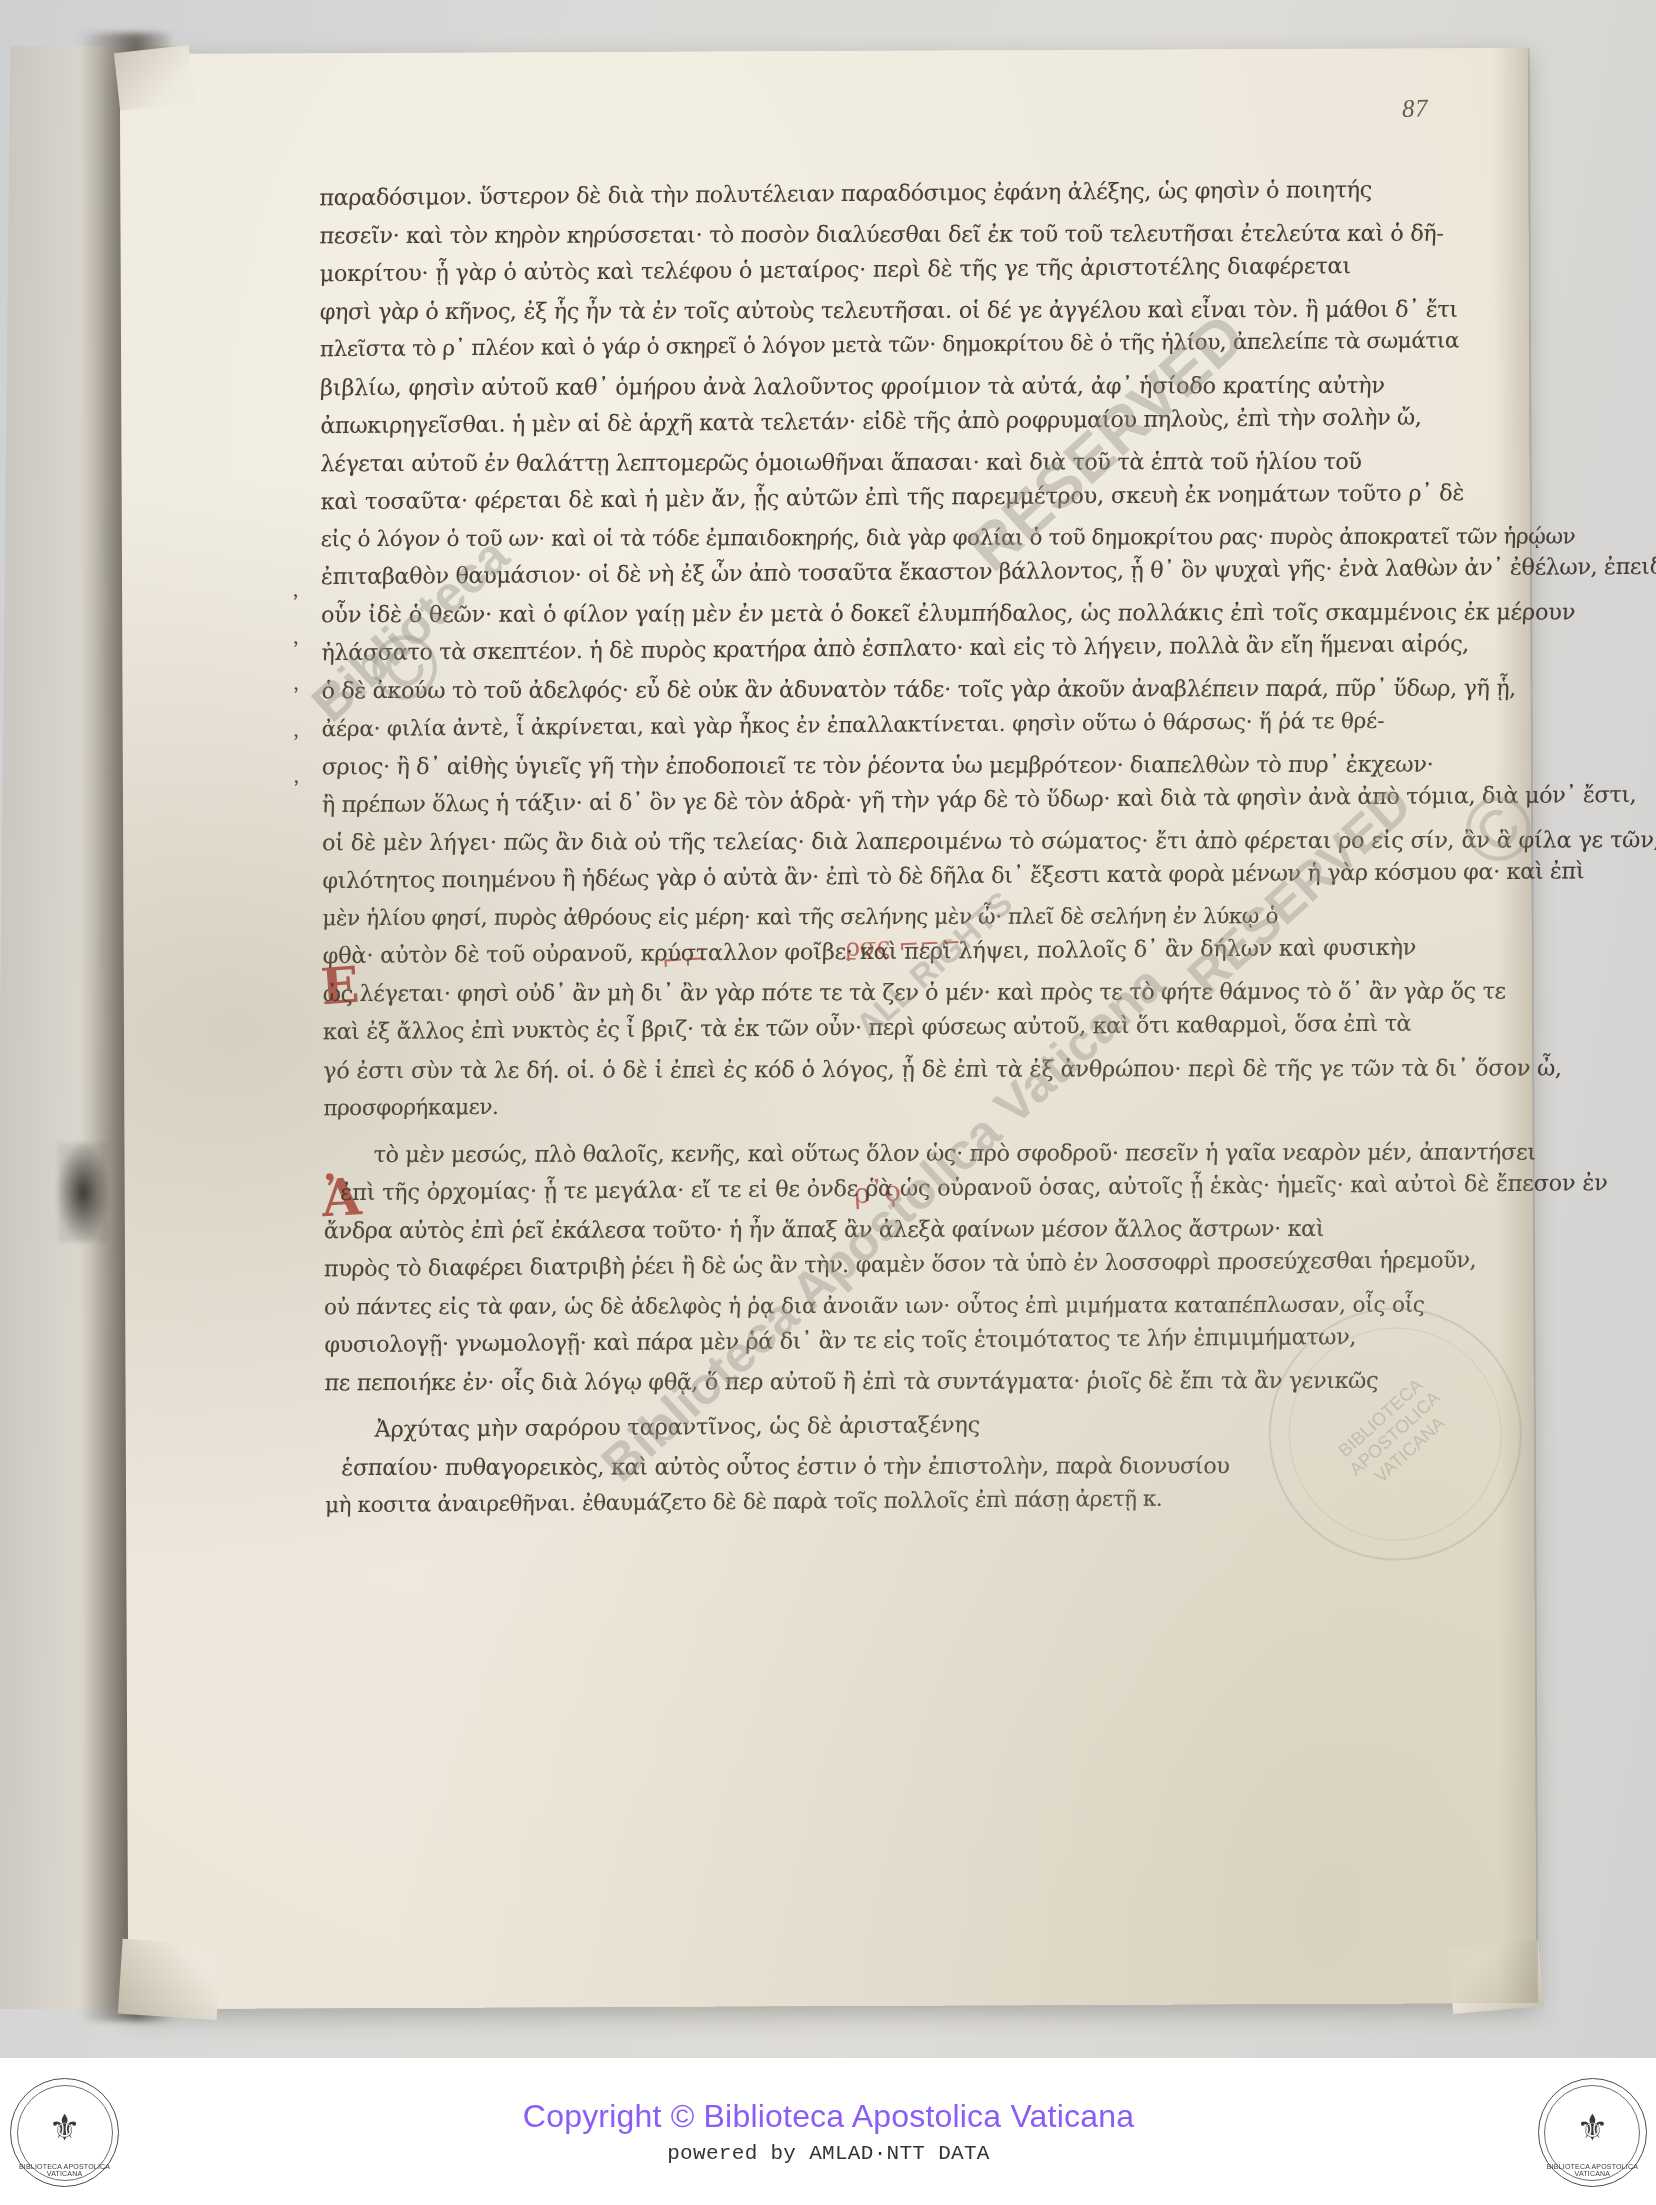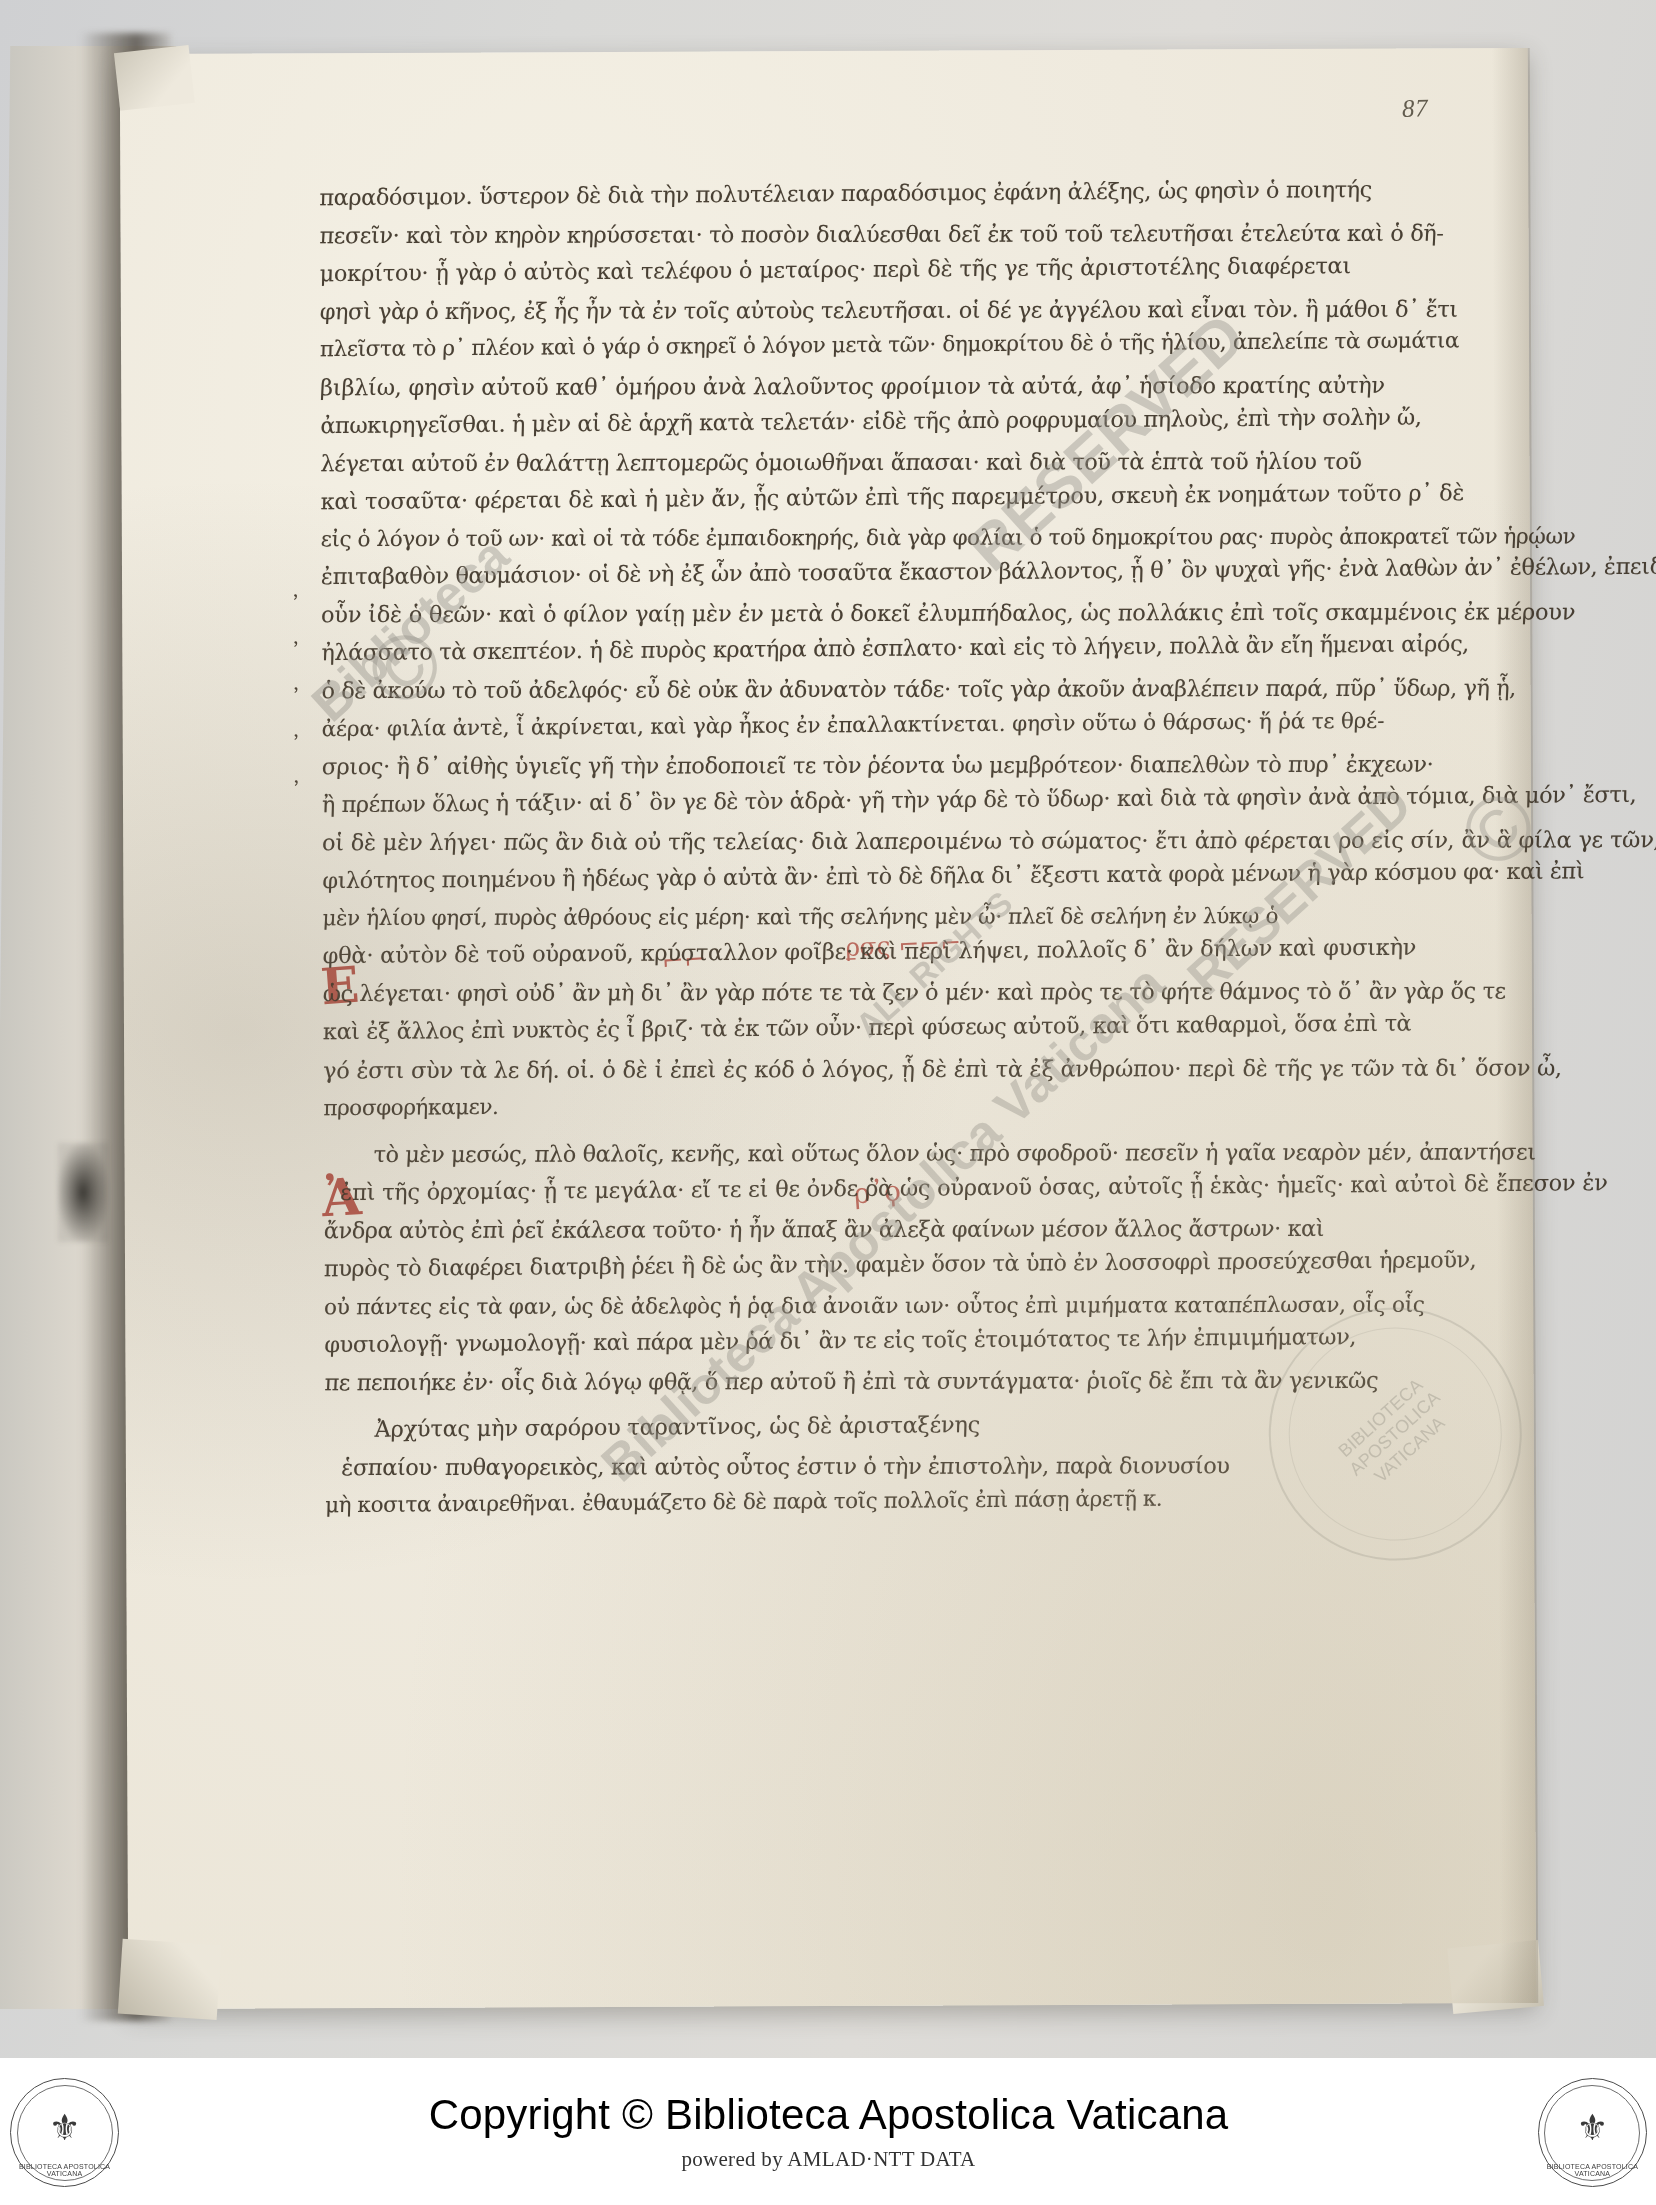--- a/index.html
+++ b/index.html
@@ -264,26 +264,26 @@
     background: #ffffff;
     display: flex;
     align-items: center;
     justify-content: center;
   }
   .footer-center {
     text-align: center;
   }
   .footer-line1 {
     font-family: "Liberation Sans", sans-serif;
-    font-size: 42px;
-    color: #000000;
+    font-size: 32px;
+    color: #8b5cf6;
     letter-spacing: 0.2px;
   }
   .footer-line2 {
-    font-family: Liberation Serif, serif;
+    font-family: Liberation Mono, monospace;
     font-size: 21px;
     color: #333333;
     margin-top: 7.5px;
     letter-spacing: 0.3px;
   }
   .footer-logo {
     position: absolute;
     width: 116px;
     height: 116px;
     top: 16.6px;

